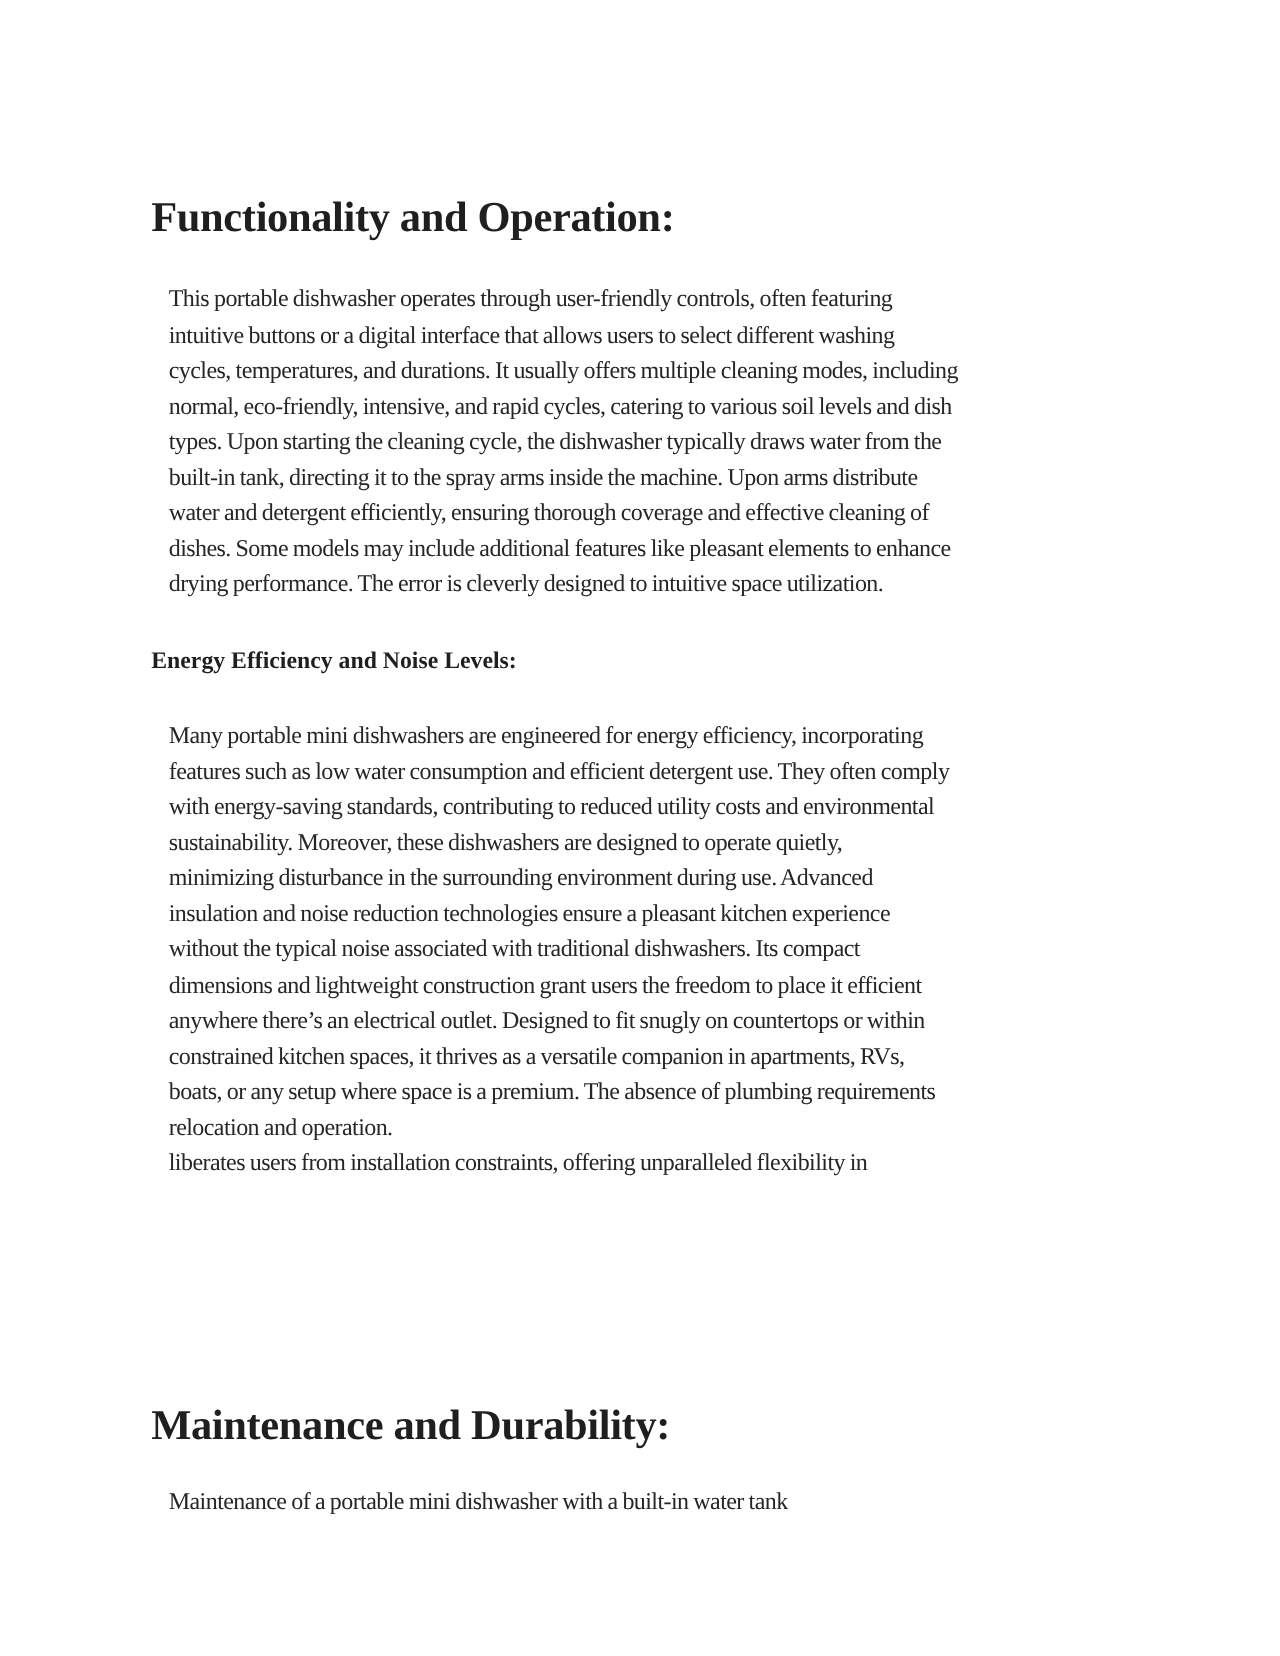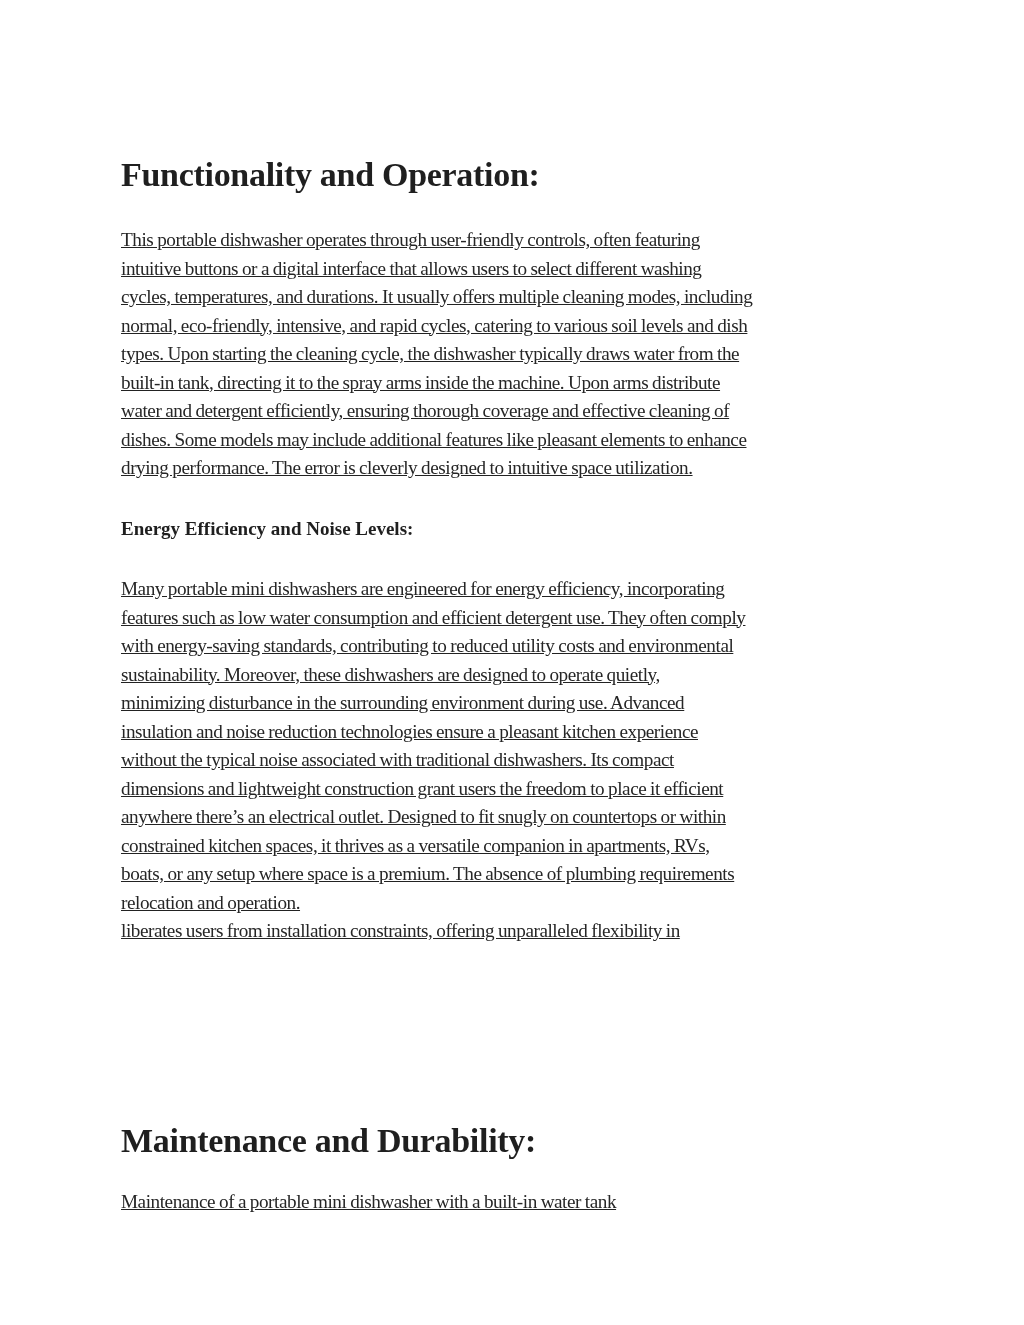--- a/index.html
+++ b/index.html
@@ -39,24 +39,23 @@
       margin: 0;
       font-weight: bold;
       font-size: 19px;
       line-height: 24px;
       color: #1f1f1f;
       white-space: nowrap;
       text-align: right;
     }
     .para {
       position: absolute;
-      left: 121px;
+      left: 135px;
       margin: 0;
       width: 800px;
-      text-decoration: underline;
     }
     .line {
       display: block;
       height: 28.5px;
       font-size: 19.2px;
       line-height: 28.5px;
       letter-spacing: -0.45px;
       word-spacing: -0.5px;
       white-space: nowrap;
       color: #262626;

